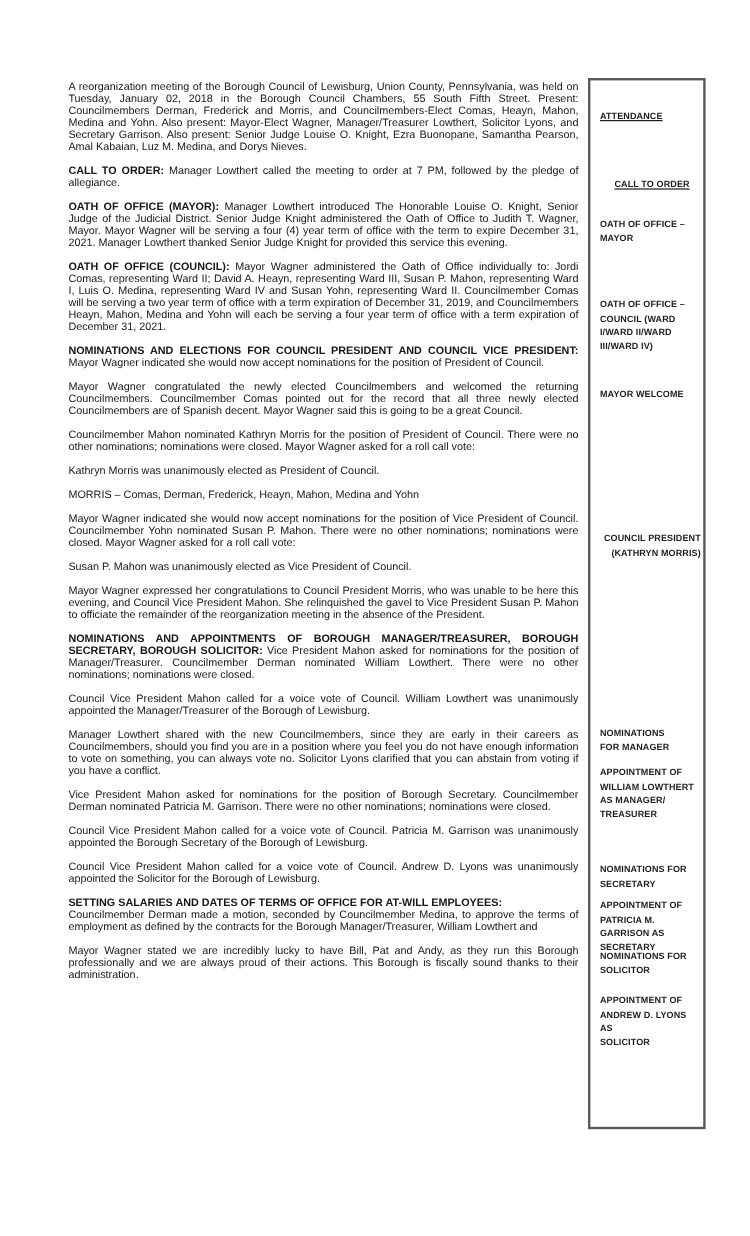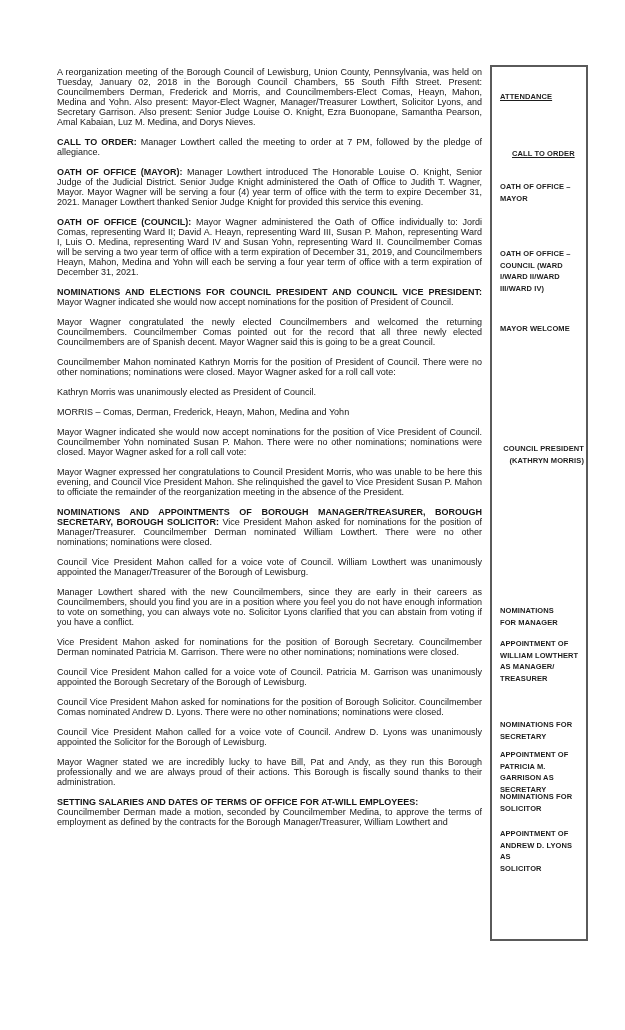--- a/index.html
+++ b/index.html
@@ -75,30 +75,30 @@
       <p class="para"><span class="run-bold">A reorganization meeting</span><span class=""> of the Borough Council of Lewisburg, Union County, Pennsylvania, was held on </span><span class="run-bold">Tuesday, January 02, 2018</span><span class=""> in the Borough Council Chambers, 55 South Fifth Street. Present: Councilmembers Derman, Frederick and Morris, and Councilmembers-Elect Comas, Heayn, Mahon, Medina and Yohn. Also present: Mayor-Elect Wagner, Manager/Treasurer Lowthert, Solicitor Lyons, and Secretary Garrison. Also present: Senior Judge Louise O. Knight, Ezra Buonopane, Samantha Pearson, Amal Kabaian, Luz M. Medina, and Dorys Nieves.</span></p>
       <p class="para"><span class="run-heading">CALL TO ORDER:</span><span class=""> Manager Lowthert called the meeting to order at 7 PM, followed by the pledge of allegiance.</span></p>
       <p class="para"><span class="run-heading">OATH OF OFFICE (MAYOR):</span><span class=""> Manager Lowthert introduced The Honorable Louise O. Knight, Senior Judge of the  Judicial District. Senior Judge Knight administered the Oath of Office to Judith T. Wagner, Mayor. Mayor Wagner will be serving a four (4) year term of office with the term to expire December 31, 2021. Manager Lowthert thanked Senior Judge Knight for provided this service this evening.</span></p>
       <p class="para"><span class="run-heading">OATH OF OFFICE (COUNCIL):</span><span class=""> Mayor Wagner administered the Oath of Office individually to: Jordi Comas, representing Ward II; David A. Heayn, representing Ward III, Susan P. Mahon, representing Ward I, Luis O. Medina, representing Ward IV and Susan Yohn, representing Ward II. Councilmember Comas will be serving a two year term of office with a term expiration of December 31, 2019, and Councilmembers Heayn, Mahon, Medina and Yohn will each be serving a four year term of office with a term expiration of December 31, 2021.</span></p>
       <p class="para"><span class="run-heading disp-block-justify">NOMINATIONS AND ELECTIONS FOR COUNCIL PRESIDENT AND COUNCIL VICE PRESIDENT:</span><span class="">Mayor Wagner indicated she would now accept nominations for the position of President of Council.</span></p>
       <p class="para"><span class="">Mayor Wagner congratulated the newly elected Councilmembers and welcomed the returning Councilmembers. Councilmember Comas pointed out for the record that all three newly elected Councilmembers are of Spanish decent. Mayor Wagner said this is going to be a great Council.</span></p>
       <p class="para"><span class="">Councilmember Mahon nominated Kathryn Morris for the position of President of Council. There were no other nominations; nominations were closed. Mayor Wagner asked for a roll call vote:</span></p>
       <p class="para"><span class="">Kathryn Morris was unanimously elected as President of Council.</span></p>
       <p class="para"><span class="">MORRIS – Comas, Derman, Frederick, Heayn, Mahon, Medina and Yohn</span></p>
       <p class="para"><span class="">Mayor Wagner indicated she would now accept nominations for the position of Vice President of Council. Councilmember Yohn nominated Susan P. Mahon. There were no other nominations; nominations were closed. Mayor Wagner asked for a roll call vote:</span></p>
+      <p class="para"><span class="">Susan P. Mahon was unanimously elected as Vice President of Council.</span></p>
       <p class="para"><span class="">Mayor Wagner expressed her congratulations to Council President Morris, who was unable to be here this evening, and Council Vice President Mahon. She relinquished the gavel to Vice President Susan P. Mahon to officiate the remainder of the reorganization meeting in the absence of the President.</span></p>
       <p class="para"><span class="run-heading">NOMINATIONS AND APPOINTMENTS OF BOROUGH MANAGER/TREASURER, BOROUGH SECRETARY, BOROUGH SOLICITOR:</span><span class=""> Vice President Mahon asked for nominations for the position of Manager/Treasurer. Councilmember Derman nominated William Lowthert. There were no other nominations; nominations were closed.</span></p>
       <p class="para"><span class="">Council Vice President Mahon called for a voice vote of Council. William Lowthert was unanimously appointed the Manager/Treasurer of the Borough of Lewisburg.</span></p>
       <p class="para"><span class="">Manager Lowthert shared with the new Councilmembers, since they are early in their careers as Councilmembers, should you find you are in a position where you feel you do not have enough information to vote on something, you can always vote no. Solicitor Lyons clarified that you can abstain from voting if you have a conflict.</span></p>
       <p class="para"><span class="">Vice President Mahon asked for nominations for the position of Borough Secretary. Councilmember Derman nominated Patricia M. Garrison. There were no other nominations; nominations were closed.</span></p>
       <p class="para"><span class="">Council Vice President Mahon called for a voice vote of Council. Patricia M. Garrison was unanimously appointed the Borough Secretary of the Borough of Lewisburg.</span></p>
-      <p class="para"><span class="">Council Vice President Mahon asked for nominations for the position of Borough Solicitor. Councilmember Comas nominated Andrew D. Lyons. There were no other nominations; nominations were closed.</span></p>
       <p class="para"><span class="">Council Vice President Mahon called for a voice vote of Council. Andrew D. Lyons was unanimously appointed the Solicitor for the Borough of Lewisburg.</span></p>
+      <p class="para"><span class="run-heading disp-block">SETTING SALARIES AND DATES OF TERMS OF OFFICE FOR AT-WILL EMPLOYEES:</span><span class="">Councilmember Derman made a motion, seconded by Councilmember Medina, to approve the terms of employment as defined by the contracts for the Borough Manager/Treasurer, William Lowthert and</span></p>
       <p class="para"><span class="">Mayor Wagner stated we are incredibly lucky to have Bill, Pat and Andy, as they run this Borough professionally and we are always proud of their actions. This Borough is fiscally sound thanks to their administration.</span></p>
-      <p class="para"><span class="run-heading disp-block">SETTING SALARIES AND DATES OF TERMS OF OFFICE FOR AT-WILL EMPLOYEES:</span><span class="">Councilmember Derman made a motion, seconded by Councilmember Medina, to approve the terms of employment as defined by the contracts for the Borough Manager/Treasurer, William Lowthert and</span></p>
     </div>
   <div class="margin-box">
       <div class="margin-label underline" style="top: 24px;">ATTENDANCE</div>
       <div class="margin-label underline" style="top: 81px; margin-left: 12px;">CALL TO ORDER</div>
       <div class="margin-label" style="top: 114px;">OATH OF OFFICE –
 MAYOR</div>
       <div class="margin-label" style="top: 181px;">OATH OF OFFICE –
 COUNCIL (WARD
 I/WARD II/WARD
 III/WARD IV)</div>

